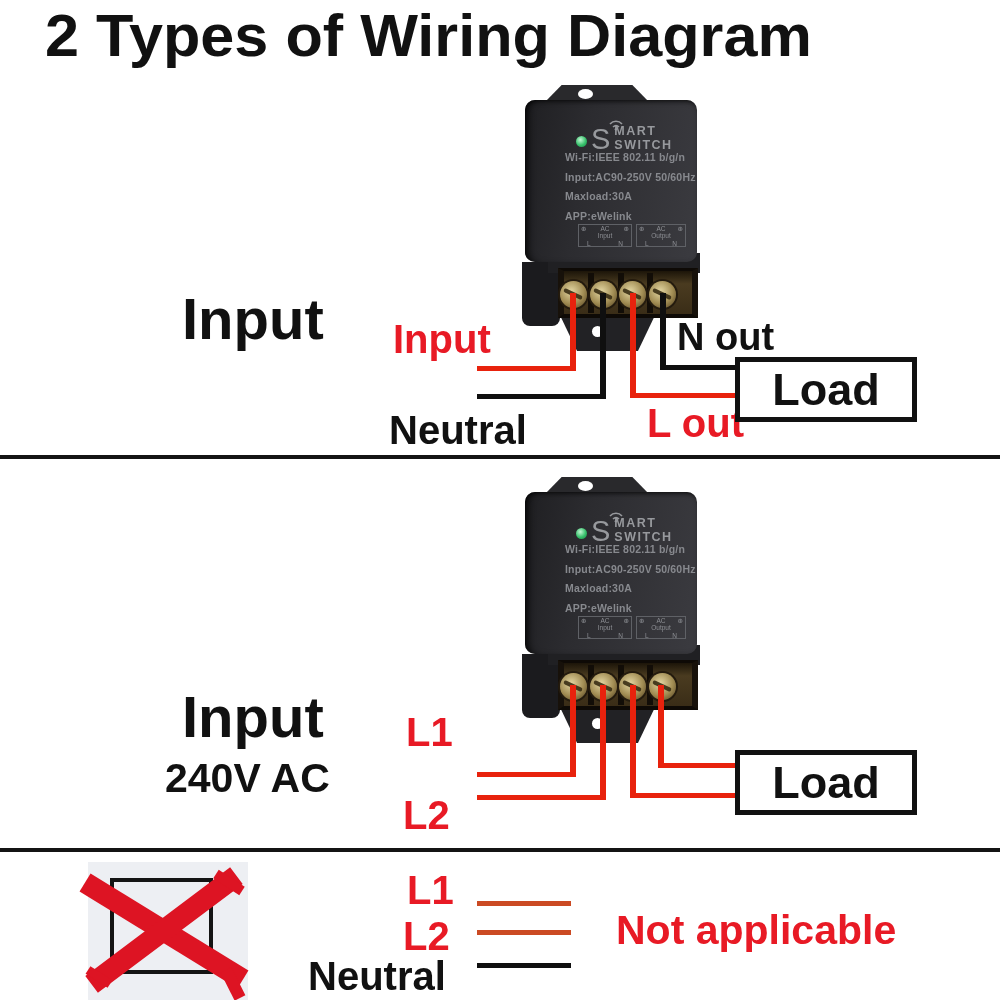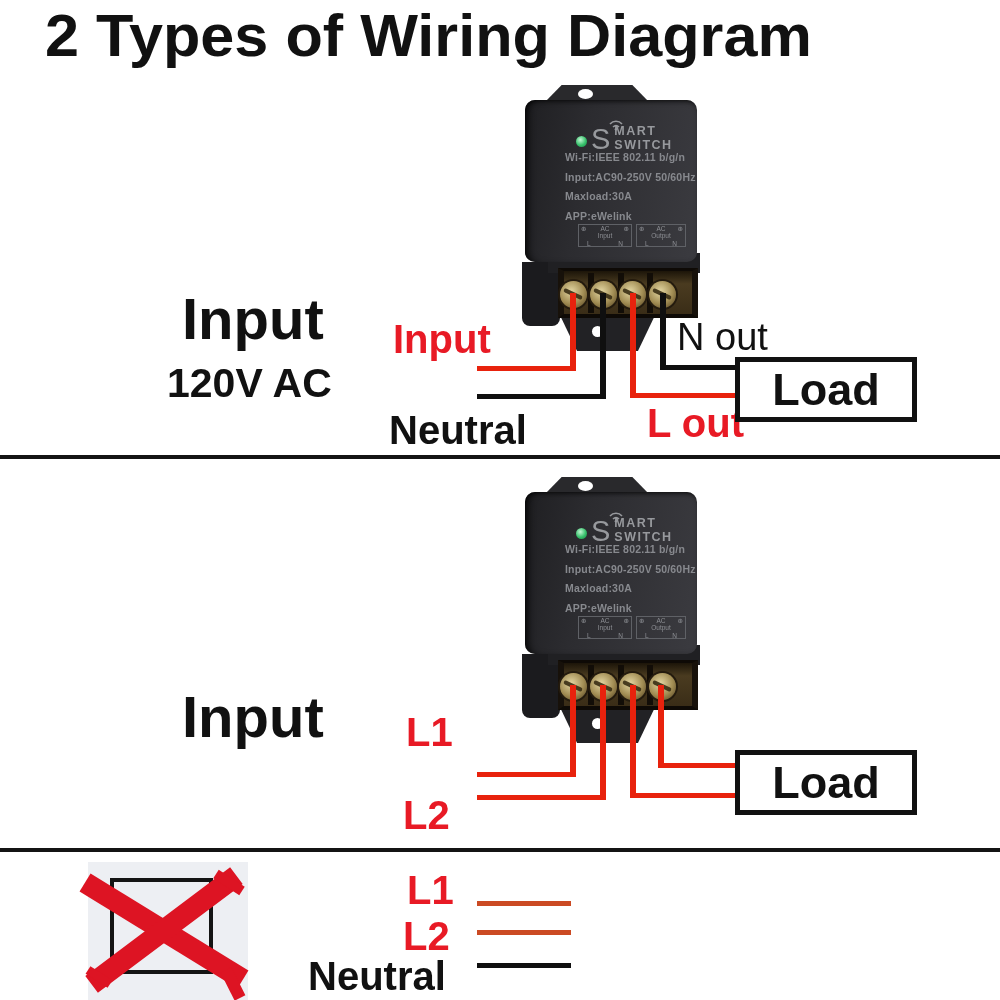--- a/index.html
+++ b/index.html
@@ -58,25 +58,24 @@
   .na-x{position:absolute;left:66px;top:858px;z-index:4}
 </style>
 </head>
 <body>
 
 <div class="stage">
 
   <div class="lbl" style="left:45px;top:6px;font-size:60px;letter-spacing:0;transform:scaleX(1.02);transform-origin:left top">2 Types of Wiring Diagram</div>
 
   <div class="lbl" style="left:182px;top:290px;font-size:58px">Input</div>
-  <div class="lbl" style="left:167px;top:363px;font-size:41px">120V AC</div>
 
   <div class="lbl red" style="left:393px;top:319px;font-size:40px">Input</div>
   <div class="lbl" style="left:389px;top:410px;font-size:40px">Neutral</div>
-  <div class="lbl" style="left:677px;top:318px;font-size:38px;font-weight:400">N out</div>
+  <div class="lbl" style="left:677px;top:318px;font-size:38px;font-weight:700">N out</div>
   <div class="lbl red" style="left:647px;top:403px;font-size:40px">L out</div>
 
   <div class="wire w-red" style="left:477px;top:366px;width:99px;height:5px"></div>
   <div class="wire w-red" style="left:570px;top:293px;width:6px;height:78px"></div>
   <div class="wire w-blk" style="left:477px;top:394px;width:129px;height:5px"></div>
   <div class="wire w-blk" style="left:600px;top:293px;width:6px;height:106px"></div>
   <div class="wire w-red" style="left:630px;top:293px;width:6px;height:105px"></div>
   <div class="wire w-red" style="left:630px;top:393px;width:107px;height:5px"></div>
   <div class="wire w-blk" style="left:660px;top:293px;width:6px;height:77px"></div>
   <div class="wire w-blk" style="left:660px;top:365px;width:77px;height:5px"></div>
@@ -140,20 +139,21 @@
       <span class="d-screw" style="left:-4px"></span>
       <span class="d-screw" style="left:26px"></span>
       <span class="d-screw" style="left:55px"></span>
       <span class="d-screw" style="left:85px"></span>
     </div>
   </div>
 
   <div class="divider" style="top:455px"></div>
 
   <div class="lbl" style="left:182px;top:688px;font-size:58px">Input</div>
+  <div class="lbl" style="left:165px;top:758px;font-size:41px">240V AC</div>
   <div class="lbl red" style="left:406px;top:712px;font-size:40px">L1</div>
   <div class="lbl red" style="left:403px;top:795px;font-size:40px">L2</div>
 
   <div class="wire w-red" style="left:477px;top:772px;width:99px;height:5px"></div>
   <div class="wire w-red" style="left:570px;top:685px;width:6px;height:92px"></div>
   <div class="wire w-red" style="left:477px;top:795px;width:129px;height:5px"></div>
   <div class="wire w-red" style="left:600px;top:685px;width:6px;height:115px"></div>
   <div class="wire w-red" style="left:630px;top:685px;width:6px;height:113px"></div>
   <div class="wire w-red" style="left:630px;top:793px;width:107px;height:5px"></div>
   <div class="wire w-red" style="left:658px;top:685px;width:6px;height:83px"></div>
@@ -235,14 +235,15 @@
   </svg>
 
   <div class="lbl red" style="left:407px;top:870px;font-size:40px">L1</div>
   <div class="lbl red" style="left:403px;top:916px;font-size:40px">L2</div>
   <div class="lbl" style="left:308px;top:956px;font-size:40px">Neutral</div>
 
   <div class="wire w-org" style="left:477px;top:901px;width:94px;height:5px"></div>
   <div class="wire w-org" style="left:477px;top:930px;width:94px;height:5px"></div>
   <div class="wire w-blk" style="left:477px;top:963px;width:94px;height:5px"></div>
 
+  <div class="lbl red" style="left:616px;top:910px;font-size:41px">Not applicable</div>
 
 </div>
 
 </body></html>

